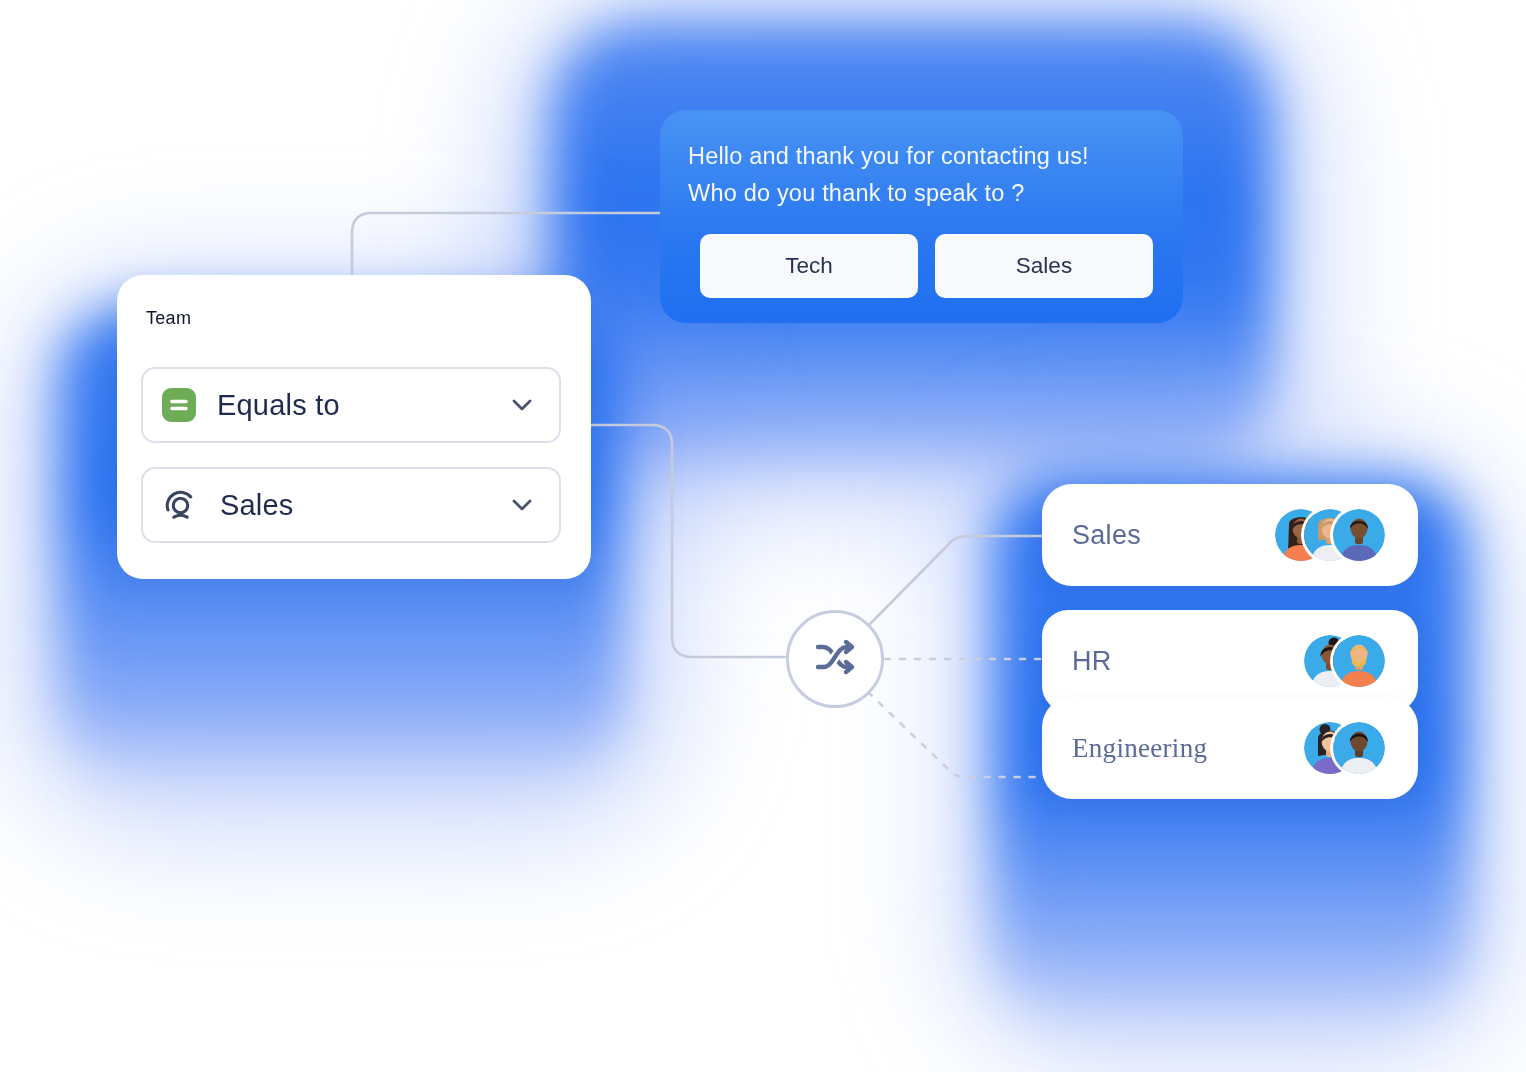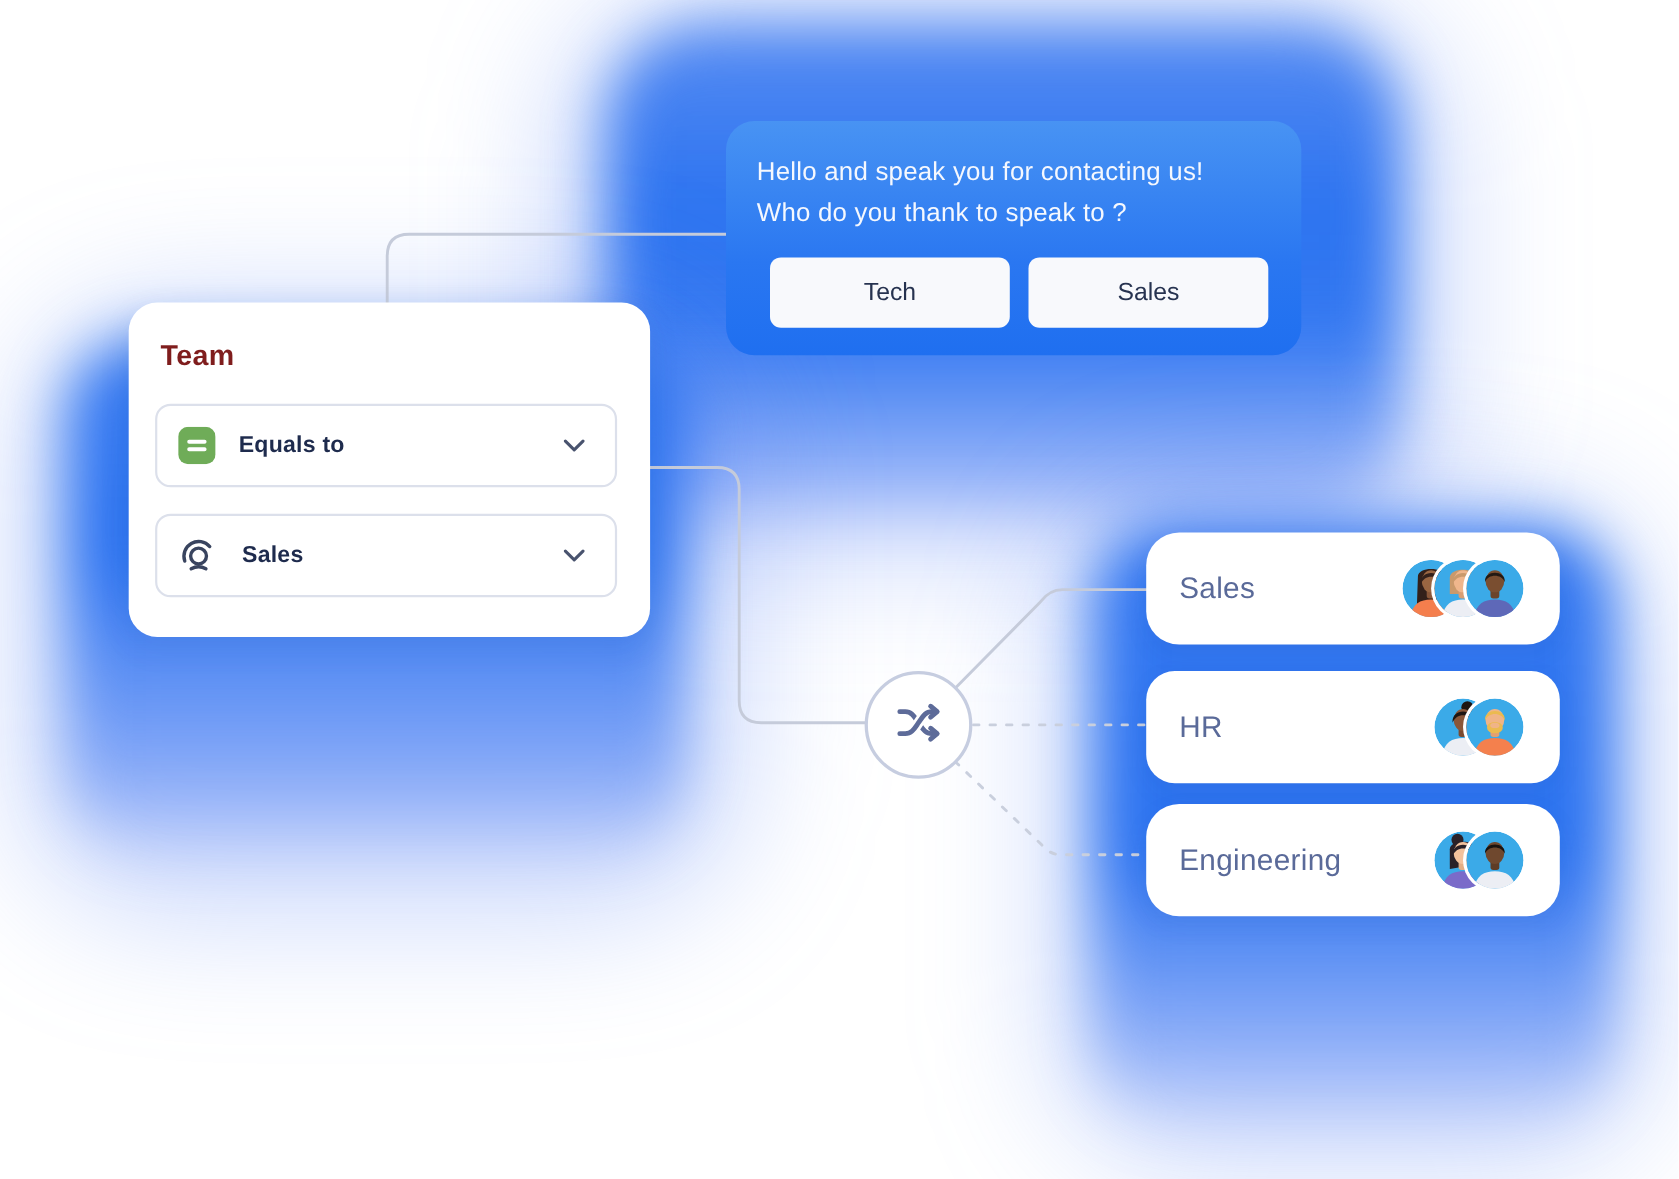--- a/index.html
+++ b/index.html
@@ -46,48 +46,48 @@
     flex: 1; height: 64px; background: #F8F9FC; border: none; border-radius: 10px;
     font-family: inherit; font-size: 22.5px; font-weight: 500; color: #273350;
     display: flex; align-items: center; justify-content: center; cursor: pointer;
   }
 
   
   .team-card {
     position: absolute; left: 117px; top: 275px; width: 474px; height: 304px; z-index: 3;
     background: #ffffff; border-radius: 26px; box-shadow: 0 10px 30px rgba(30,60,120,.08);
   }
-  .team-title { position: absolute; left: 29px; top: 33px; font-size: 26px; font-weight: 700; color: #7f1d1d; letter-spacing: .3px; }
+  .team-title { position: absolute; left: 29px; top: 33px; font-size: 18px; font-weight: 400; color: #0f172a; letter-spacing: .3px; }
   .select {
     position: absolute; left: 24px; width: 420px; height: 76px;
     border: 2px solid #DCE0EB; border-radius: 14px; background: #fff;
     display: flex; align-items: center; cursor: pointer;
   }
   .select-1 { top: 92px; }
   .select-2 { top: 192px; }
   .select-icon { margin-left: 19px; display: flex; align-items: center; }
-  .select-label { margin-left: 21px; font-size: 21px; font-weight: 700; color: #1E2B4D; letter-spacing: .2px; }
+  .select-label { margin-left: 21px; font-size: 29px; font-weight: 400; color: #1E2B4D; letter-spacing: .2px; }
   .chevron { position: absolute; right: 27px; display: flex; align-items: center; }
 
   
   .router {
     position: absolute; left: 786px; top: 610px; width: 98px; height: 98px; z-index: 3;
     border-radius: 50%; background: #ffffff; border: 3px solid #C6CDE0;
     display: flex; align-items: center; justify-content: center; cursor: pointer;
   }
 
   
   .team-item {
     position: absolute; left: 1042px; width: 376px; height: 102px; z-index: 3;
     background: #ffffff; border-radius: 30px; box-shadow: 0 8px 24px rgba(30,60,120,.07);
     display: flex; align-items: center; cursor: pointer;
   }
   .ti-sales { top: 484px; }
   .ti-hr { top: 610px; border-radius: 26px; }
-  .ti-eng { top: 731px; }
+  .ti-eng { top: 697px; font-family: Liberation Serif, serif; }
   .team-item-label { margin-left: 30px; font-size: 27px; font-weight: 500; color: #5A6A99; letter-spacing: .3px; }
   .avatars { position: absolute; right: 33px; top: 50%; transform: translateY(-50%); display: flex; }
   .avatar { width: 52px; height: 52px; border-radius: 50%; box-shadow: 0 0 0 3px #fff; margin-left: -23px; }
   .avatar:first-child { margin-left: 0; }
   .avatar svg { display: block; width: 52px; height: 52px; }
 </style>
 </head>
 <body>
 
 <div class="canvas">
@@ -101,21 +101,21 @@
 
   <svg class="connectors" width="1526" height="1072" viewBox="0 0 1526 1072">
     <path d="M660,213 H372 Q352,213 352,233 V275"></path>
     <path d="M591,425 H652 Q672,425 672,445 V637 Q672,657 692,657 H787"></path>
     <path d="M869,625 L946,547 Q954,536 966,536 H1042"></path>
     <path class="dashed" d="M885,659 H1042"></path>
     <path class="dashed" d="M868,692 L947,768 Q954,777 965,777 H1042"></path>
   </svg>
 
   <div class="chat-card">
-    <div class="chat-msg">Hello and speak you for contacting us!</div>
+    <div class="chat-msg">Hello and thank you for contacting us!</div>
     <div class="chat-msg">Who do you thank to speak to ?</div>
     <div class="chat-buttons">
       <button class="chat-btn">Tech</button>
       <button class="chat-btn">Sales</button>
     </div>
   </div>
 
   <div class="team-card">
     <div class="team-title">Team</div>
 

